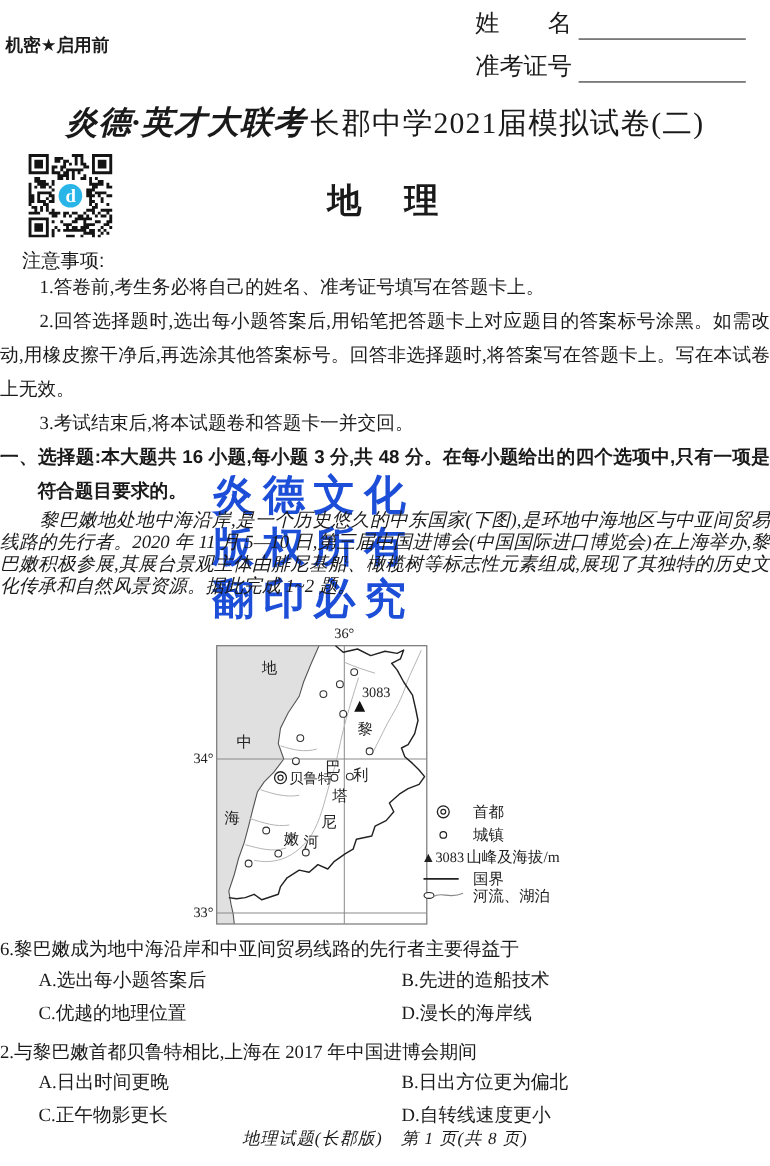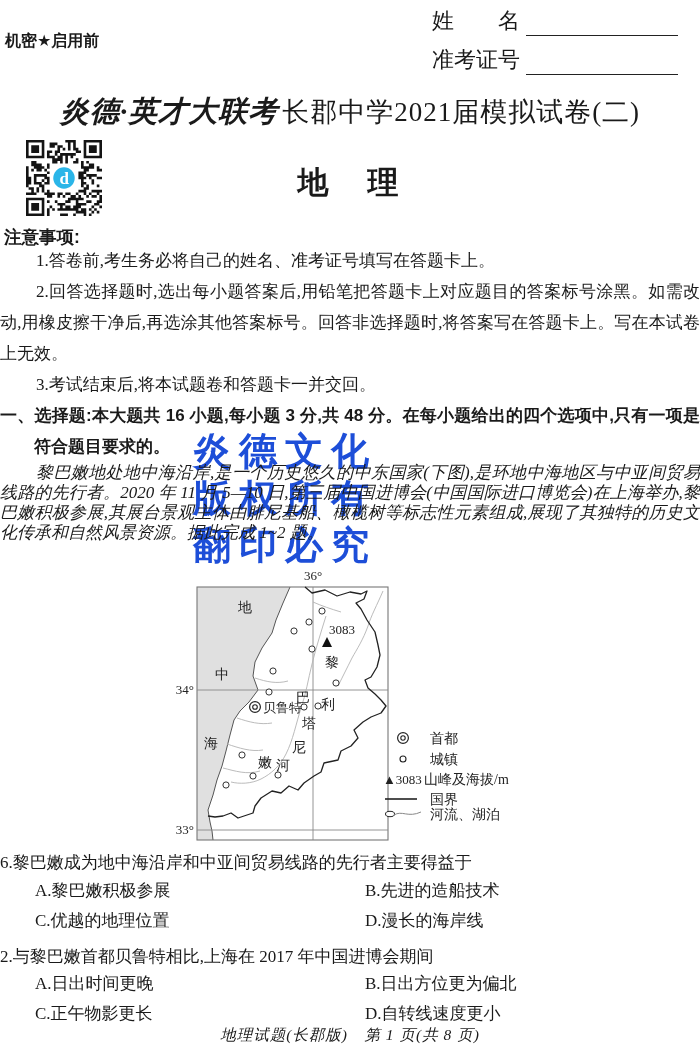--- a/index.html
+++ b/index.html
@@ -10,21 +10,21 @@
   #confidential{left:5px;top:31px;font-weight:700;font-size:16px;}
   .fill-row{display:flex;align-items:flex-end;font-size:22px;}
   .fill-line{display:inline-block;width:152px;height:24px;border-bottom:1.5px solid #222;margin-left:6px;}
   #name-row{left:432px;top:6px;}
   #examno-row{left:432px;top:45px;}
   #main-title{left:0;width:700px;top:92px;text-align:center;white-space:nowrap;}
   #main-title .brand{font-weight:700;font-style:italic;font-size:29px;letter-spacing:1px;}
   #main-title .rest{font-size:27px;letter-spacing:1px;}
   #subject{left:0;width:700px;top:162px;text-align:center;font-size:31px;font-weight:700;letter-spacing:4px;}
   #qr{left:25px;top:140px;width:78px;height:76px;}
-  #notice-h{left:4px;top:225px;font-size:17.5px;font-weight:700;}
+  #notice-h{left:20px;top:225px;font-size:17.5px;font-weight:400;}
   .body-text{left:0;width:700px;font-size:17px;line-height:31px;text-align:justify;}
   #n1{top:245px;text-indent:36px;}
   #n2{top:276px;text-indent:36px;}
   #n3{top:369px;text-indent:36px;}
   #sec-heading{top:400px;font-weight:700;line-height:31px;padding-left:34px;text-indent:-34px;width:666px;
                font-family:"Liberation Sans","DejaVu Sans",sans-serif;font-size:17px;text-align:justify;}
   #passage{top:463px;font-style:italic;line-height:20px;text-indent:36px;}
   #watermark{left:140px;top:428px;width:290px;text-align:center;font-size:38px;line-height:47px;
              color:#1d4ed8;letter-spacing:8px;font-weight:700;z-index:0;}
   .content{z-index:1;}
@@ -176,21 +176,21 @@
           <ellipse cx="215" cy="244" rx="4.5" ry="2.7" fill="#fff" stroke="#222" stroke-width="1"></ellipse>
           <path d="M219,245 C227,240 233,248 246,242" fill="none" stroke="#888" stroke-width="1"></path>
           <text x="255" y="249" font-size="14" fill="#222">河流、湖泊</text>
         </g>
       </g>
     </svg>
   </div>
 
   <div id="q1-stem" class="abs body-text content">6.黎巴嫩成为地中海沿岸和中亚间贸易线路的先行者主要得益于</div>
   <div id="q1r1" class="abs opt-row content">
-    <span class="opt-a">A.黎巴嫩积极参展</span>
+    <span class="opt-a">A.选出每小题答案后</span>
     <span class="opt-b">B.先进的造船技术</span>
   </div>
   <div id="q1r2" class="abs opt-row content">
     <span class="opt-a">C.优越的地理位置</span>
     <span class="opt-b">D.漫长的海岸线</span>
   </div>
 
   <div id="q2-stem" class="abs body-text content">2.与黎巴嫩首都贝鲁特相比,上海在 2017 年中国进博会期间</div>
   <div id="q2r1" class="abs opt-row content">
     <span class="opt-a">A.日出时间更晚</span>

